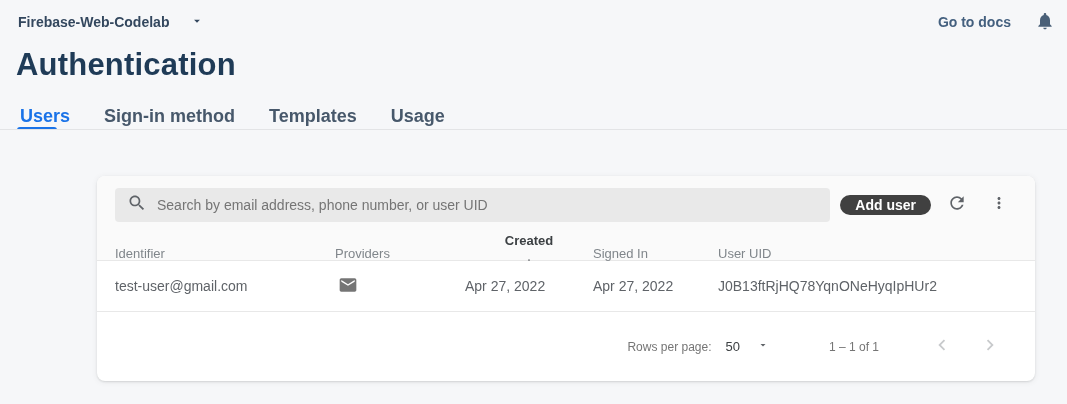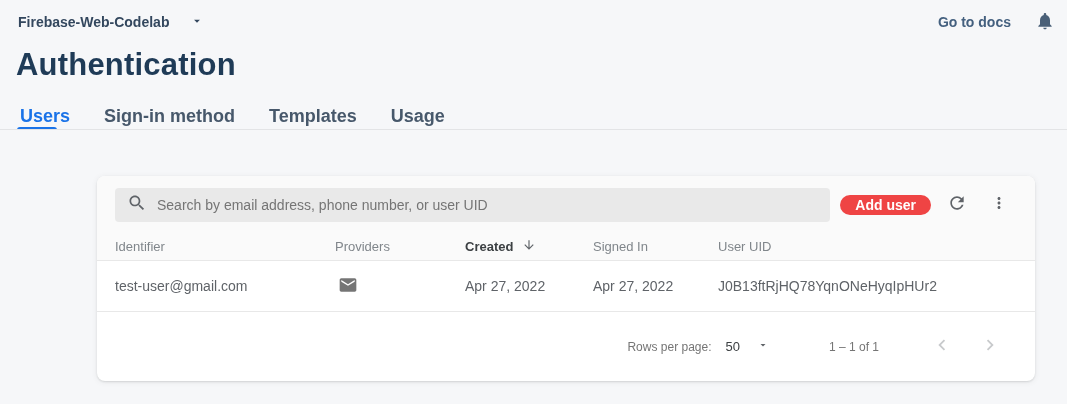--- a/index.html
+++ b/index.html
@@ -62,41 +62,41 @@
     display:flex; align-items:center; padding:0 12px; gap:10px;
   }
   .search-box svg { fill:#5f6368; flex:none; }
   .search-box input {
     flex:1; border:none; background:transparent; outline:none;
     font-family:inherit; font-size:14px; color:#3c4043;
   }
   .search-box input::placeholder { color:#757575; opacity:1; }
   .add-user-btn {
     height:20px; padding:0 15px; border:none; border-radius:10px;
-    background:#ef4444; color:#fff; font-family:inherit;
+    background:#404040; color:#fff; font-family:inherit;
     font-size:14px; font-weight:700; cursor:pointer; flex:none;
   }
   .icon-btn {
     border:none; background:transparent; cursor:pointer;
     display:flex; align-items:center; justify-content:center;
     width:32px; height:32px; flex:none;
   }
   .icon-btn svg { fill:#5f6368; }
 
   
   .thead, .trow {
     display:grid; grid-template-columns:220px 130px 128px 125px 1fr;
     align-items:center; padding-left:18px;
   }
   .thead {
     height:28px; background:#fafafa; border-bottom:1px solid #e8e8e8;
     font-size:13px; color:#80868b;
   }
   .th { white-space:nowrap; }
-  .th-sorted { color:#3c4043; font-weight:700; display:flex; align-items:center; gap:9px; }
+  .th-sorted { color:#3c4043; font-weight:700; display:flex; align-items:center; gap:9px;flex-direction:column; }
   .th-sorted svg { fill:#5f6368; }
   .trow {
     height:51px; background:#fff; border-bottom:1px solid #e8e8e8;
     font-size:14px; color:#5f6368; cursor:pointer;
   }
   .td { white-space:nowrap; overflow:hidden; text-overflow:ellipsis; padding-right:12px; }
   .provider-cell { display:flex; align-items:center; padding-left:3px; }
   .provider-cell svg { fill:#757575; }
 
   

